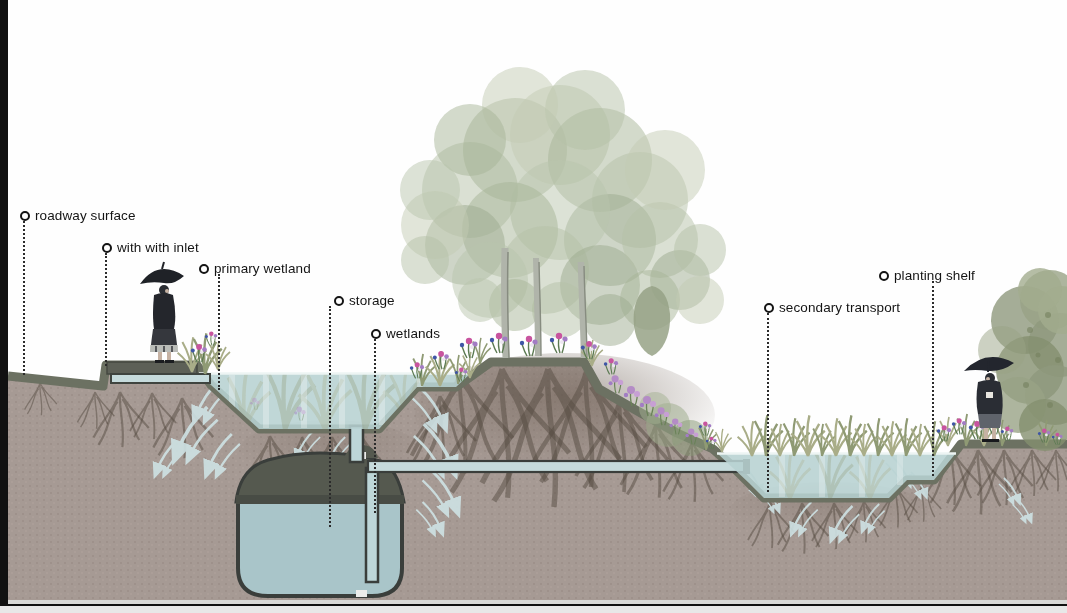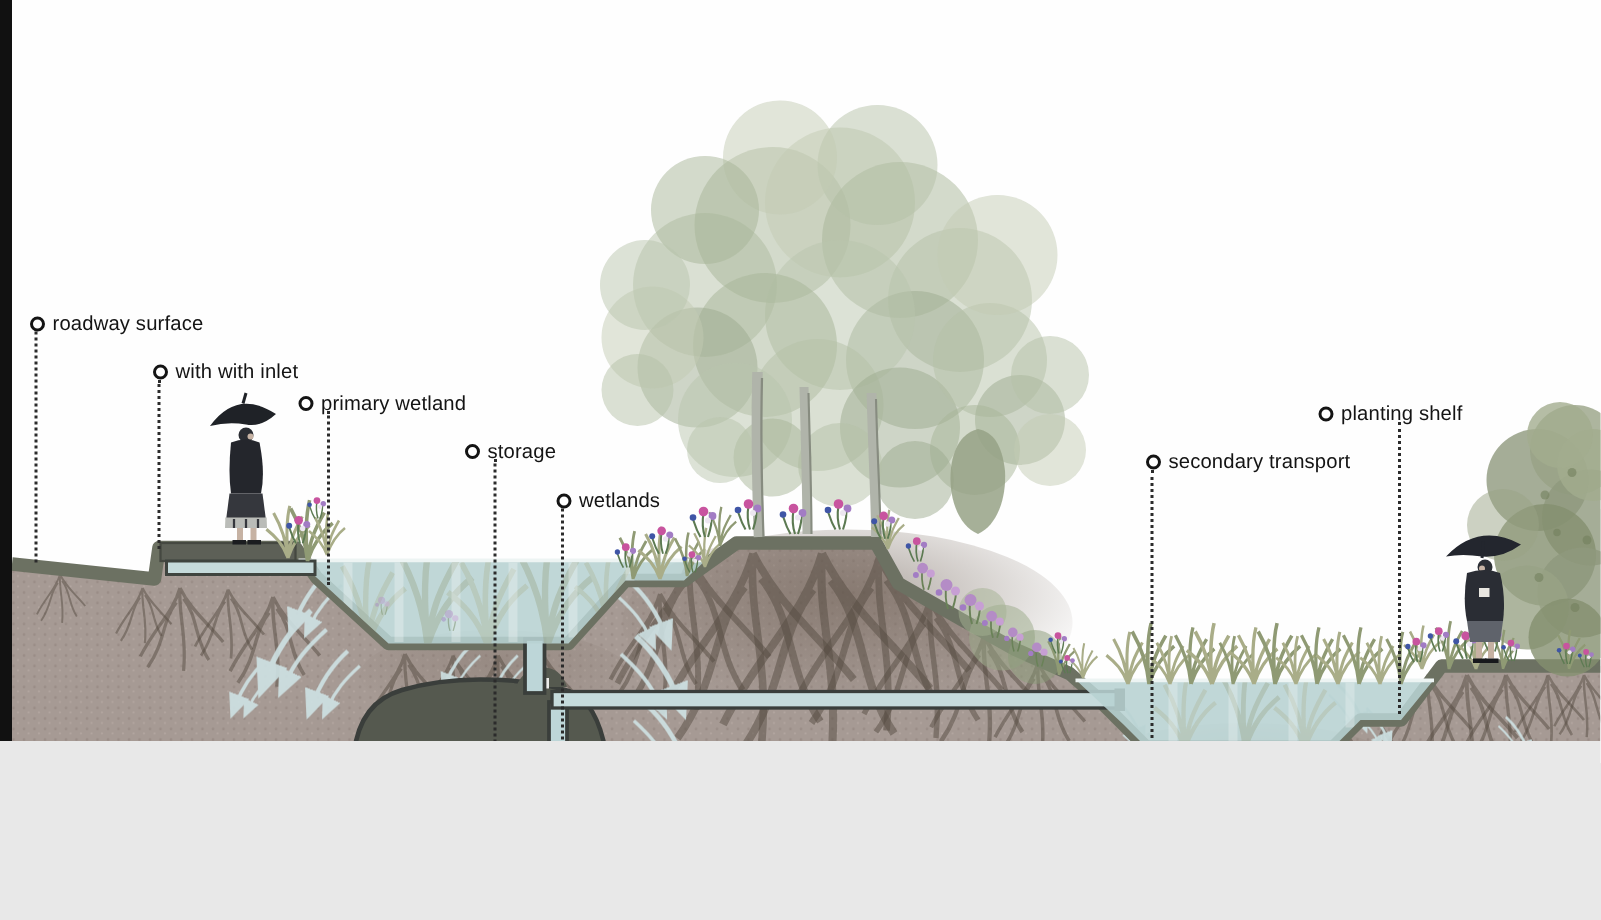--- a/index.html
+++ b/index.html
@@ -1,16 +1,16 @@
 <!DOCTYPE html>
 <html><head>
 <meta charset="utf-8">
 <style>
   html,body{margin:0;padding:0;background:#e8e8e8;}
-  .stage{position:relative;width:1067px;height:494px;background:#ffffff;overflow:hidden;
+  .stage{position:relative;width:1067px;height:606px;background:#ffffff;overflow:hidden;
          font-family:"Liberation Sans", sans-serif;}
   .frame-left{position:absolute;left:0;top:0;width:8px;height:613px;background:#111;}
   .frame-bottom{position:absolute;left:0;top:604px;width:1067px;height:9px;background:#111;}
   .frame-bottom-light{position:absolute;left:8px;top:600px;width:1059px;height:4px;background:#d9d9d7;}
   svg.scene{position:absolute;left:0;top:0;}
   .label{position:absolute;display:flex;align-items:center;gap:5px;z-index:30;}
   .label .dot{width:6px;height:6px;border:2px solid #141414;border-radius:50%;background:#fff;flex:0 0 auto;}
   .label .txt{font-size:13.5px;color:#141414;white-space:nowrap;letter-spacing:0.1px;}
   .leader{position:absolute;width:0;border-left:2px dotted #2b2b2b;z-index:29;}
 </style>
@@ -374,21 +374,21 @@
     <span class="txt">roadway surface</span>
   </div>
   <div class="label" style="left:102px;top:240px">
     <span class="dot"></span>
     <span class="txt">with with inlet</span>
   </div>
   <div class="label" style="left:199px;top:261px">
     <span class="dot"></span>
     <span class="txt">primary wetland</span>
   </div>
-  <div class="label" style="left:310px;top:293px">
+  <div class="label" style="left:334px;top:293px">
     <span class="dot"></span>
     <span class="txt">storage</span>
   </div>
   <div class="label" style="left:371px;top:326px">
     <span class="dot"></span>
     <span class="txt">wetlands</span>
   </div>
   <div class="label" style="left:764px;top:300px">
     <span class="dot"></span>
     <span class="txt">secondary transport</span>

